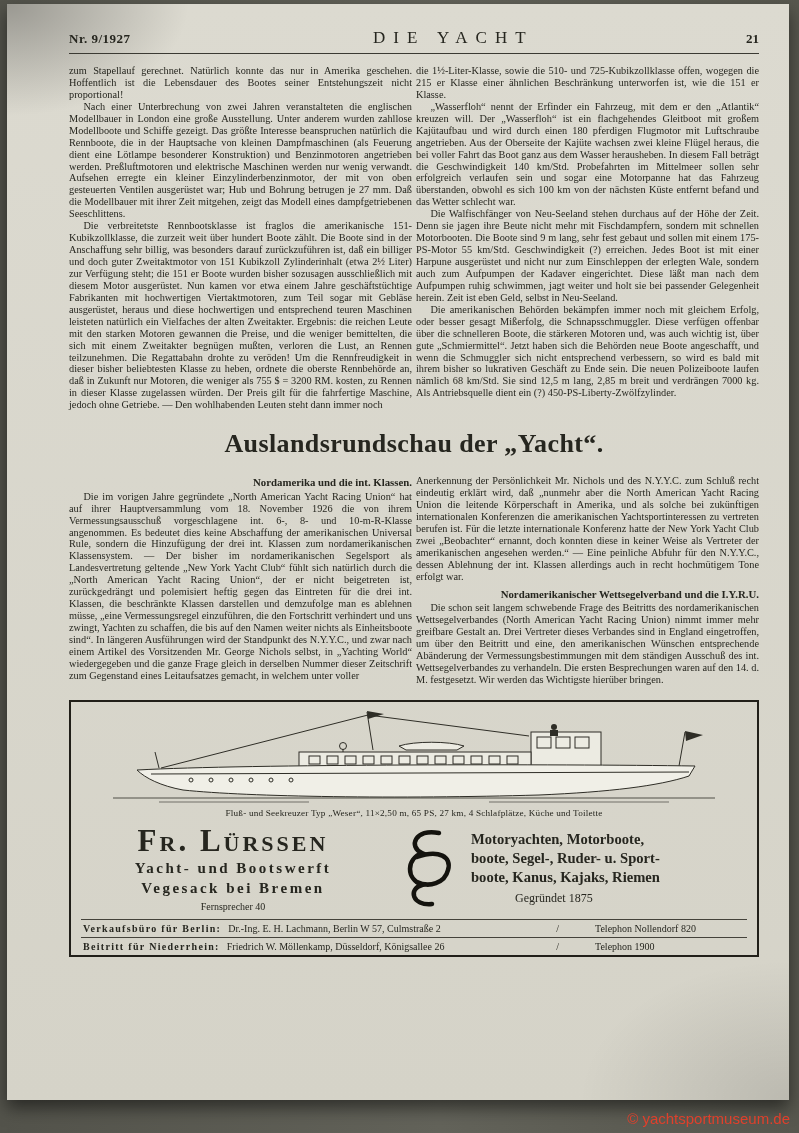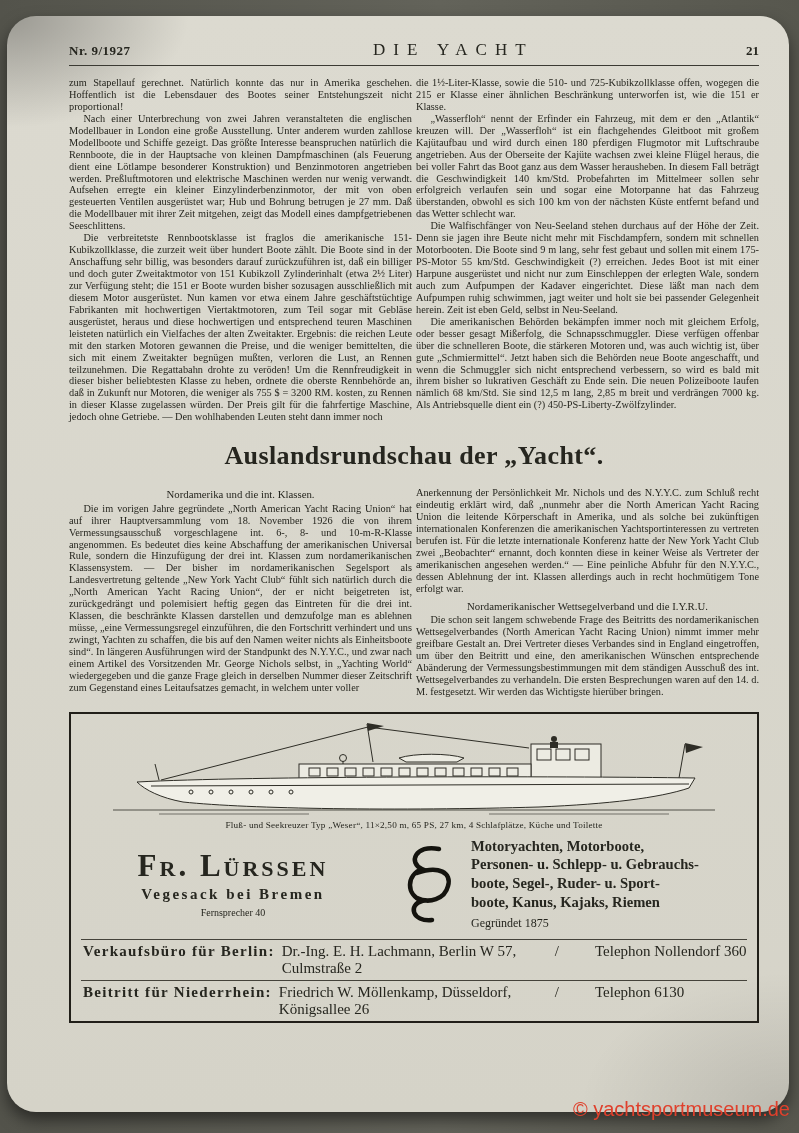--- a/index.html
+++ b/index.html
@@ -8,64 +8,63 @@
     background:#4b4b44;
     font-family:"Liberation Serif", serif;
     color:#26261f;
     overflow:hidden;
   }
   .scan {
     position:relative; width:799px; height:1133px; overflow:hidden;
     background:linear-gradient(90deg,#53534b 0%, #63635a 55%, #57574e 100%);
   }
   .page {
-    position:absolute; left:7px; top:16px; width:782px; height:1096px;
+    position:absolute; left:7px; top:4px; width:782px; height:1096px;
     background:
       radial-gradient(ellipse 260px 160px at 0% 0%, rgba(0,0,0,.30), transparent 70%),
       radial-gradient(ellipse 300px 200px at 100% 100%, rgba(0,0,0,.12), transparent 70%),
       linear-gradient(#dcdad0,#d5d3c8);
     box-shadow:0 8px 16px rgba(0,0,0,.5);
     padding:24px 30px 0 62px;
     overflow:hidden;
-    border-radius:29px;
   }
   .header-row { display:flex; align-items:baseline; justify-content:space-between; }
   .issue { font-size:13px; font-weight:bold; letter-spacing:.5px; }
   .masthead { font-size:17px; letter-spacing:8px; padding-left:30px; }
   .pageno { font-size:13px; font-weight:bold; }
   .header-rule { border-top:1.5px solid #3b3a33; margin-top:5px; margin-bottom:11px; }
 
   .cols { display:flex; gap:4px; }
   .col { flex:1 1 0; font-size:10.3px; line-height:1.16; text-align:justify; hyphens:auto; }
   .col p { text-indent:1.4em; }
   .col p.first { text-indent:0; }
 
   .section-title { text-align:center; font-size:26px; font-weight:bold; margin:18px 0 16px; letter-spacing:.4px; }
-  .subhead { text-align:center; font-size:10.8px; font-weight:normal; margin:1px 0 2px; }
+  .subhead { text-align:right; font-size:10.8px; font-weight:bold; margin:1px 0 2px; }
   .subhead.spaced { margin-top:5px; }
 
   .ad { border:2.5px solid #211f19; margin-top:14px; padding:4px 10px 0; }
   .figure { text-align:center; line-height:0; }
   .figcaption { text-align:center; font-size:9.2px; margin:2px 0 3px; letter-spacing:.2px; }
   .ad-main { display:flex; align-items:center; gap:16px; padding:4px 2px 7px; }
   .ad-left { flex:0 0 300px; text-align:center; }
   .company { font-size:31px; font-weight:bold; font-variant:small-caps; letter-spacing:3px; line-height:1.05; }
   .ad-sub { font-size:15px; font-weight:bold; letter-spacing:2.5px; margin-top:3px; }
   .ad-phone { font-size:10px; margin-top:4px; }
   .ad-logo { flex:0 0 auto; line-height:0; }
   .ad-right { flex:1 1 auto; font-size:14.6px; font-weight:bold; line-height:1.28; }
-  .founded { font-size:12px; font-weight:normal; margin-top:5px; }
-  .contact-row { display:flex; align-items:flex-start; border-top:1.2px solid #44423a; padding:3px 2px; font-size:15px; }
+  .founded { font-size:12px; font-weight:normal; margin-top:5px;margin-left:44px; }
+  .contact-row { display:flex; align-items:flex-end; border-top:1.2px solid #44423a; padding:3px 2px; font-size:10px; }
   .contact-label { font-weight:bold; letter-spacing:1.3px; margin-right:7px; white-space:nowrap; }
   .contact-sep { margin-left:auto; margin-right:36px; }
   .contact-phone { white-space:nowrap; min-width:150px; }
 
   .watermark {
-    position:absolute; right:9px; bottom:12px;
-    color:#df402c; font-size:20px; font-family:"Liberation Sans", sans-serif;
+    position:absolute; right:9px; bottom:6px;
+    color:#df402c; font-size:15px; font-family:"Liberation Sans", sans-serif;
   }
 </style>
 </head>
 <body>
 
 <div class="scan">
   <div class="page">
 
     <div class="header-row">
       <span class="issue">Nr. 9/1927</span>
@@ -157,50 +156,50 @@
             <line x1="60" y1="96" x2="210" y2="96" stroke-width="0.6"></line>
             <line x1="390" y1="96" x2="570" y2="96" stroke-width="0.6"></line>
           </g>
         </svg>
       </div>
       <div class="figcaption">Fluß- und Seekreuzer Typ „Weser“, 11×2,50 m, 65 PS, 27 km, 4 Schlafplätze, Küche und Toilette</div>
 
       <div class="ad-main">
         <div class="ad-left">
           <div class="company">Fr. Lürssen</div>
+          <div class="ad-sub">Yacht- und Bootswerft</div>
           <div class="ad-sub">Vegesack bei Bremen</div>
           <div class="ad-phone">Fernsprecher 40</div>
         </div>
         <div class="ad-logo">
           <svg width="56" height="84" viewBox="0 0 56 84">
             <g fill="none" stroke="#14130e" stroke-width="4.5" stroke-linecap="round">
               <path d="M40,7 C16,2 9,21 23,27 C7,33 7,53 23,59 C9,63 13,80 33,78"></path>
               <path d="M18,31 C40,23 53,31 49,44 C46,57 30,62 18,56"></path>
             </g>
           </svg>
         </div>
         <div class="ad-right">
           <div>Motoryachten, Motorboote,</div>
-          <div>Personen- u. Schlepp- u. Gebrauchs-</div>
           <div>boote, Segel-, Ruder- u. Sport-</div>
           <div>boote, Kanus, Kajaks, Riemen</div>
           <div class="founded">Gegründet 1875</div>
         </div>
       </div>
 
       <div class="contact-row">
         <span class="contact-label">Verkaufsbüro für Berlin:</span>
         <span class="contact-address">Dr.-Ing. E. H. Lachmann, Berlin W 57, Culmstraße 2</span>
         <span class="contact-sep">/</span>
-        <span class="contact-phone">Telephon Nollendorf 360</span>
+        <span class="contact-phone">Telephon Nollendorf 820</span>
       </div>
       <div class="contact-row">
         <span class="contact-label">Beitritt für Niederrhein:</span>
         <span class="contact-address">Friedrich W. Möllenkamp, Düsseldorf, Königsallee 26</span>
         <span class="contact-sep">/</span>
-        <span class="contact-phone">Telephon 6130</span>
+        <span class="contact-phone">Telephon 1900</span>
       </div>
     </div>
 
   </div>
 
   <div class="watermark">© yachtsportmuseum.de</div>
 </div>
 
 </body></html>

